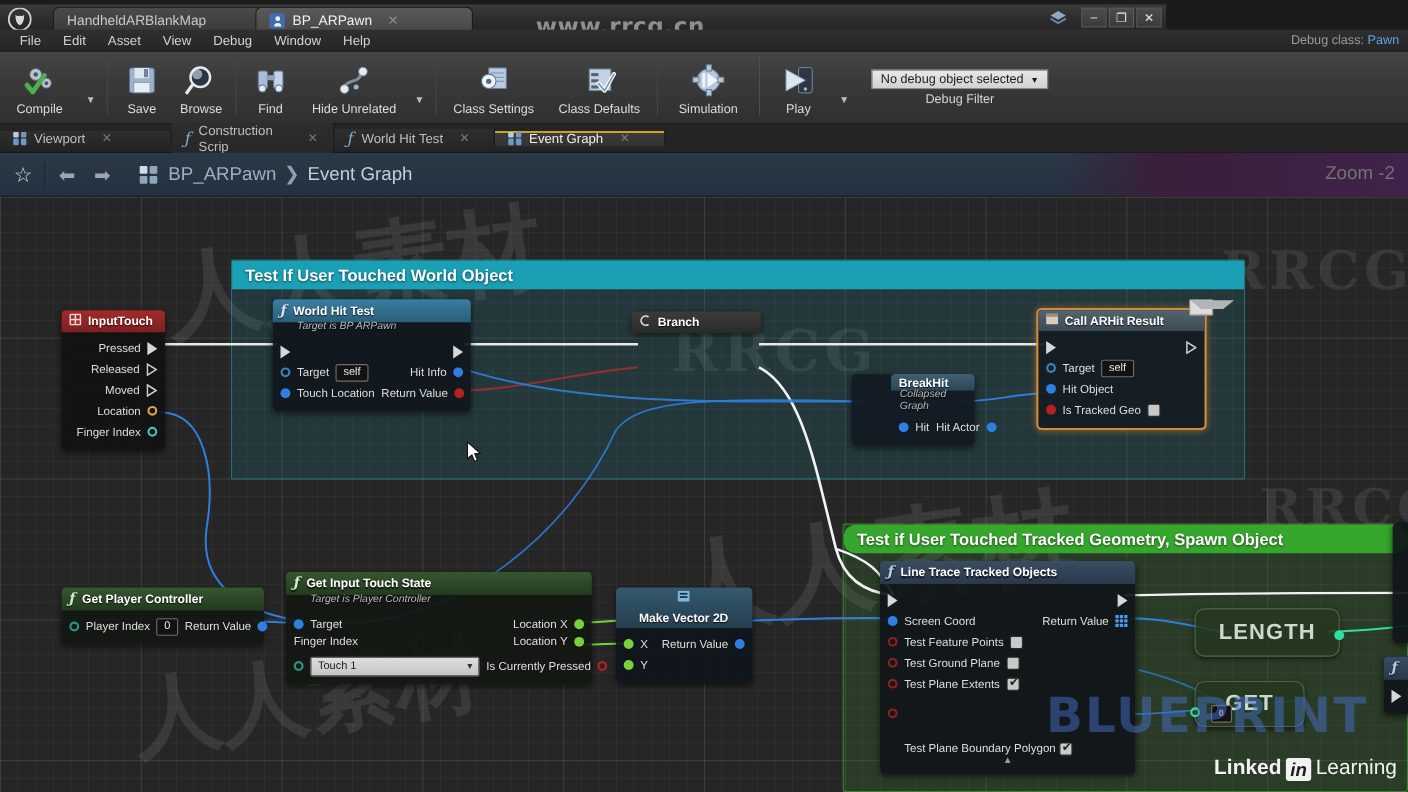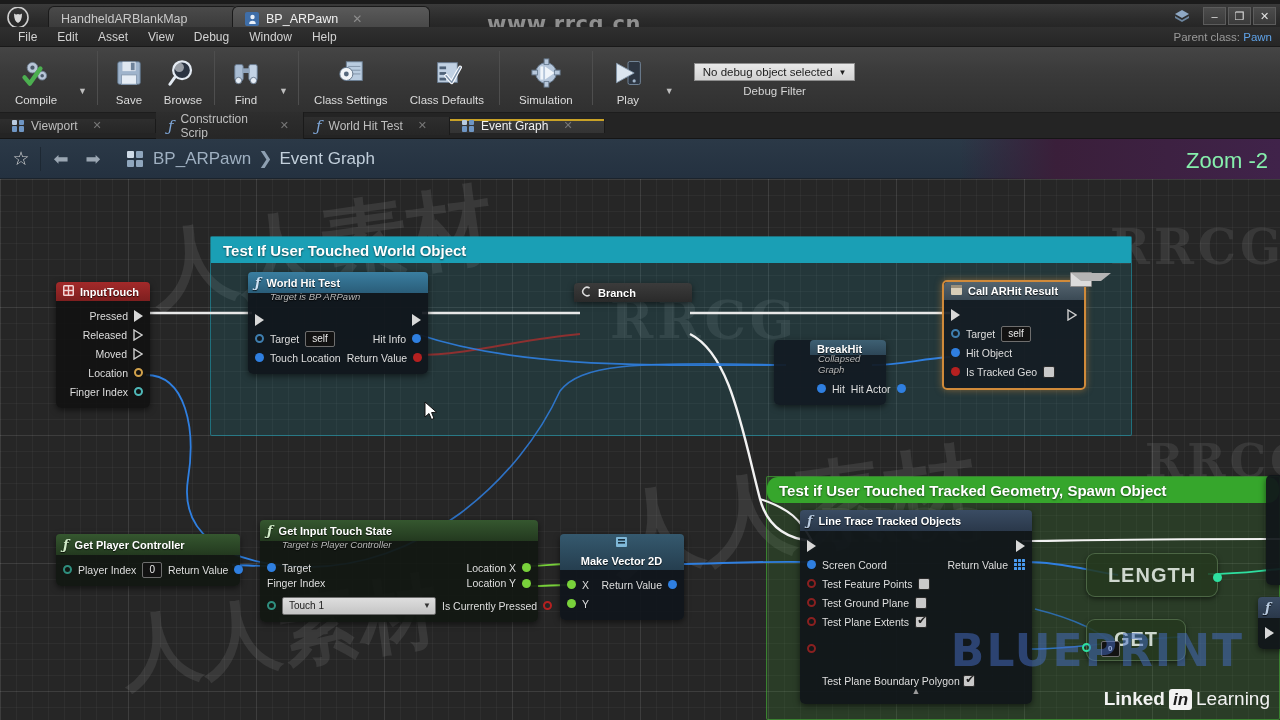--- a/index.html
+++ b/index.html
@@ -7,21 +7,21 @@
     width: 1280px; height: 720px;
     overflow: hidden;
     background: #1b1b1b;
     font-family: "Liberation Sans", sans-serif;
     -webkit-font-smoothing: antialiased;
   }
   #app { position: relative; width: 1280px; height: 720px; overflow: hidden; }
 
   
   .titlebar {
-    position: absolute; left: 0; top: 4px; width: 1280px; height: 27px;
+    position: absolute; left: 0; top: 4px; width: 1060px; height: 27px;
     background: linear-gradient(180deg,#3a3a3a 0%, #2c2c2c 55%, #242424 100%);
     border-bottom: 1px solid #171717;
   }
   .ue-logo {
     position: absolute; left: 6px; top: 3px; width: 24px; height: 22px;
     color: #d8d8d8; font-size: 19px; line-height: 22px; text-align: center;
     font-family: "DejaVu Serif", serif; font-weight: bold;
   }
   .tab-doc {
     position: absolute; top: 2px; height: 25px;
@@ -142,21 +142,21 @@
   .bc-icon i:nth-child(1){ background:#cfdbe7; }
   .bc-text { font-size: 17px; color: #9fb0c1; }
   .bc-text .sep { margin: 0 7px; color: #8ea0b2; }
   .bc-text .cur { color: #c2cfdb; }
   .zoomband {
     position: absolute; right: 0; top: 139px; width: 320px; height: 40px;
     background: linear-gradient(90deg, rgba(48,24,48,0) 0%, #3a1f3a 30%, #40234a 100%);
   }
   .zoomlabel {
     position: absolute; right: 12px; top: 148px;
-    font-size: 22px; color: #86efac;
+    font-size: 17px; color: #737373;
   }
 
   
   .canvas {
     position: absolute; left: 0; top: 179px; width: 1280px; height: 541px;
     background: #262626;
     overflow: hidden;
   }
   .grid {
     position: absolute; inset: 0;
@@ -341,21 +341,21 @@
 
   <div class="menubar">
     <div class="mi">File</div>
     <div class="mi">Edit</div>
     <div class="mi">Asset</div>
     <div class="mi">View</div>
     <div class="mi">Debug</div>
     <div class="mi">Window</div>
     <div class="mi">Help</div>
     <div class="parentclass">
-      <span>Parent class:</span>
+      <span>Debug class:</span>
       <b>Pawn</b>
     </div>
   </div>
 
   <div class="toolbar">
     <div class="tb-item" style="min-width:72px">
       <div class="ico">
         <svg class="sv-icon" viewBox="0 0 34 34">
           <g fill="#b9c6d8" stroke="#6f7f92" stroke-width="1">
             <circle cx="13" cy="11" r="6"></circle>
@@ -403,20 +403,31 @@
           <rect x="4" y="7" width="9" height="17" rx="2" fill="#a9bdd4" stroke="#65788d"></rect>
           <rect x="19" y="7" width="9" height="17" rx="2" fill="#c3d3e5" stroke="#65788d"></rect>
           <rect x="12" y="11" width="8" height="5" fill="#8fa4bc"></rect>
           <circle cx="8" cy="24" r="3.4" fill="#e6edf5" stroke="#65788d"></circle>
           <circle cx="24" cy="24" r="3.4" fill="#e6edf5" stroke="#65788d"></circle>
         </svg>
       </div>
       <div class="lbl">Find</div>
     </div>
 
+    <div class="tb-item" style="min-width:98px">
+      <div class="ico">
+        <svg class="sv-icon" viewBox="0 0 34 32">
+          <path d="M7 25 C7 14, 24 20, 24 8" fill="none" stroke="#7d8fa3" stroke-width="3"></path>
+          <circle cx="7" cy="25" r="4.5" fill="#e4ebf3" stroke="#70839a"></circle>
+          <circle cx="26" cy="7" r="4.5" fill="#e4ebf3" stroke="#70839a"></circle>
+          <circle cx="19" cy="23" r="2.6" fill="#9fb2c7"></circle>
+        </svg>
+      </div>
+      <div class="lbl">Hide Unrelated</div>
+    </div>
     <div class="tb-caret">▼</div>
 
     <div class="tb-sep"></div>
 
     <div class="tb-item" style="min-width:96px">
       <div class="ico">
         <svg class="sv-icon" viewBox="0 0 32 32">
           <rect x="11" y="4" width="17" height="20" fill="#b9cce0" stroke="#6b7e93"></rect>
           <g stroke="#7e91a6">
               <line x1="13" y1="9" x2="26" y2="9"></line>
@@ -699,21 +710,21 @@
             <span class="pinlabel">Hit</span>
           </span>
           <span class="pin-right">
             <span class="pinlabel">Hit Actor</span>
             <span class="dot" style="background:#2f7fe0"></span>
           </span>
         </div>
       </div>
     </div>
 
-    <div class="node" style="left:942px; top:101px; width:144px; background:rgba(20,28,36,.93); border:2px solid #d08a3a; box-shadow:0 0 7px rgba(208,138,58,.55);">
+    <div class="node" style="left:942px; top:101px; width:155px; background:rgba(20,28,36,.93); border:2px solid #d08a3a; box-shadow:0 0 7px rgba(208,138,58,.55);">
       <div class="nhdr" style="background:linear-gradient(180deg,#54646f,#3b4a55);">
         <span><svg width="11" height="10" viewBox="0 0 11 10">
               <rect x="0" y="0" width="11" height="10" rx="1" fill="#d8cdb8"></rect>
               <rect x="0" y="0" width="11" height="3" fill="#9a8f7b"></rect>
             </svg></span>
         <span>Call ARHit Result</span>
       </div>
       <div class="nbody">
         <div class="pinrow split">
           <span class="exec"></span>

